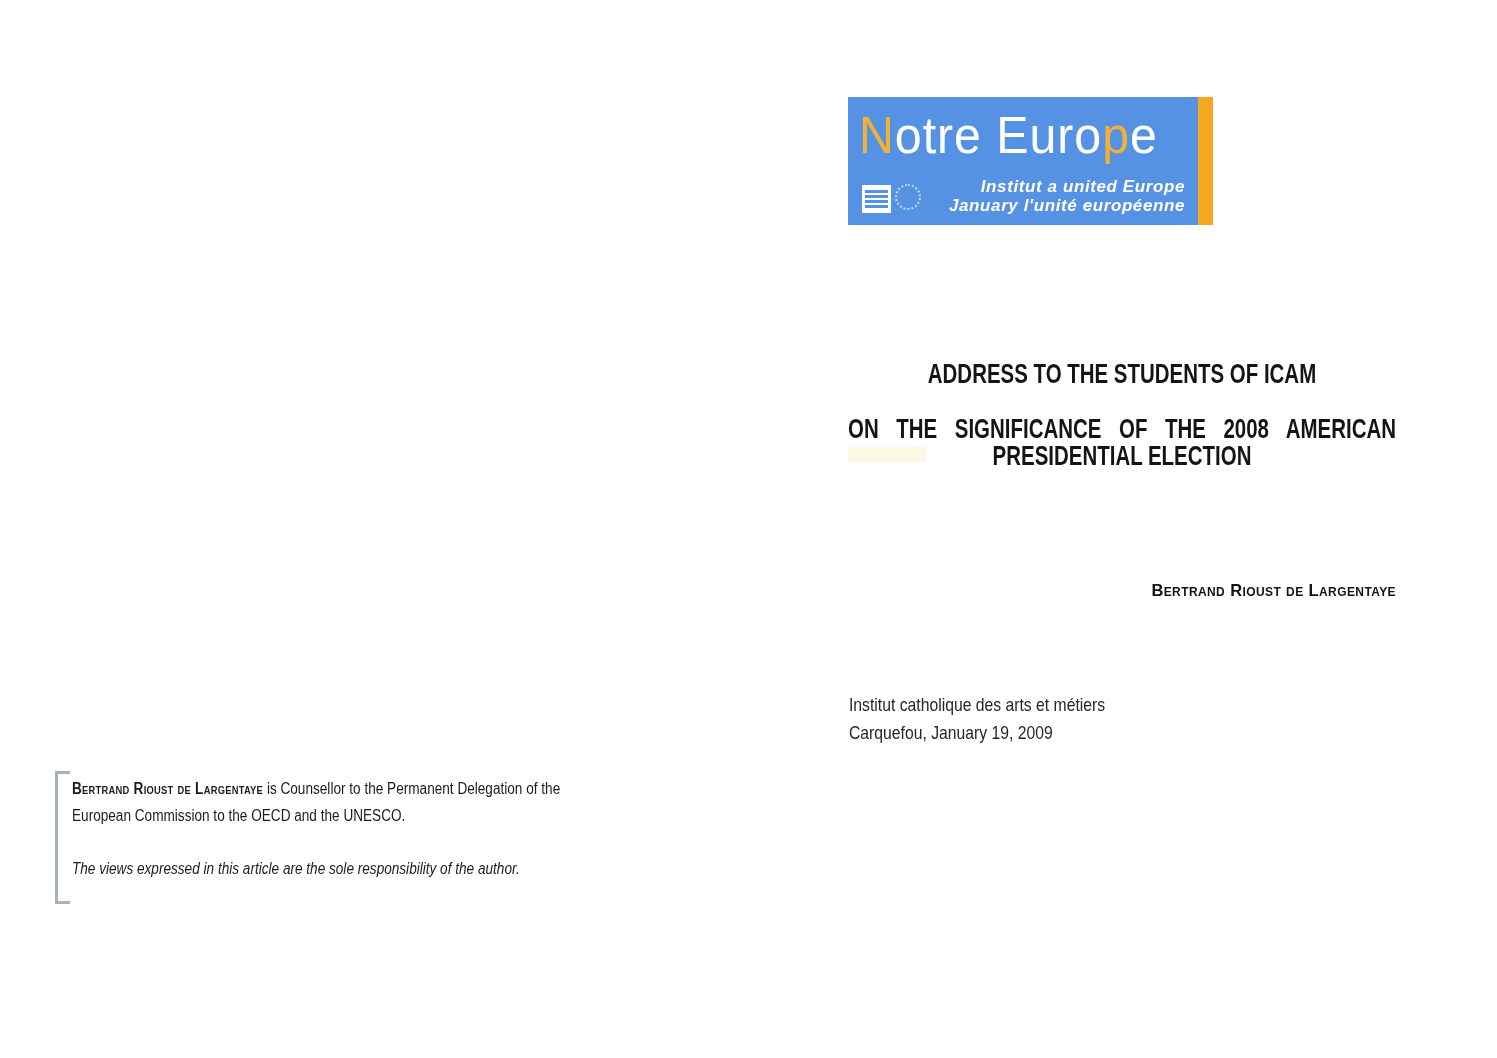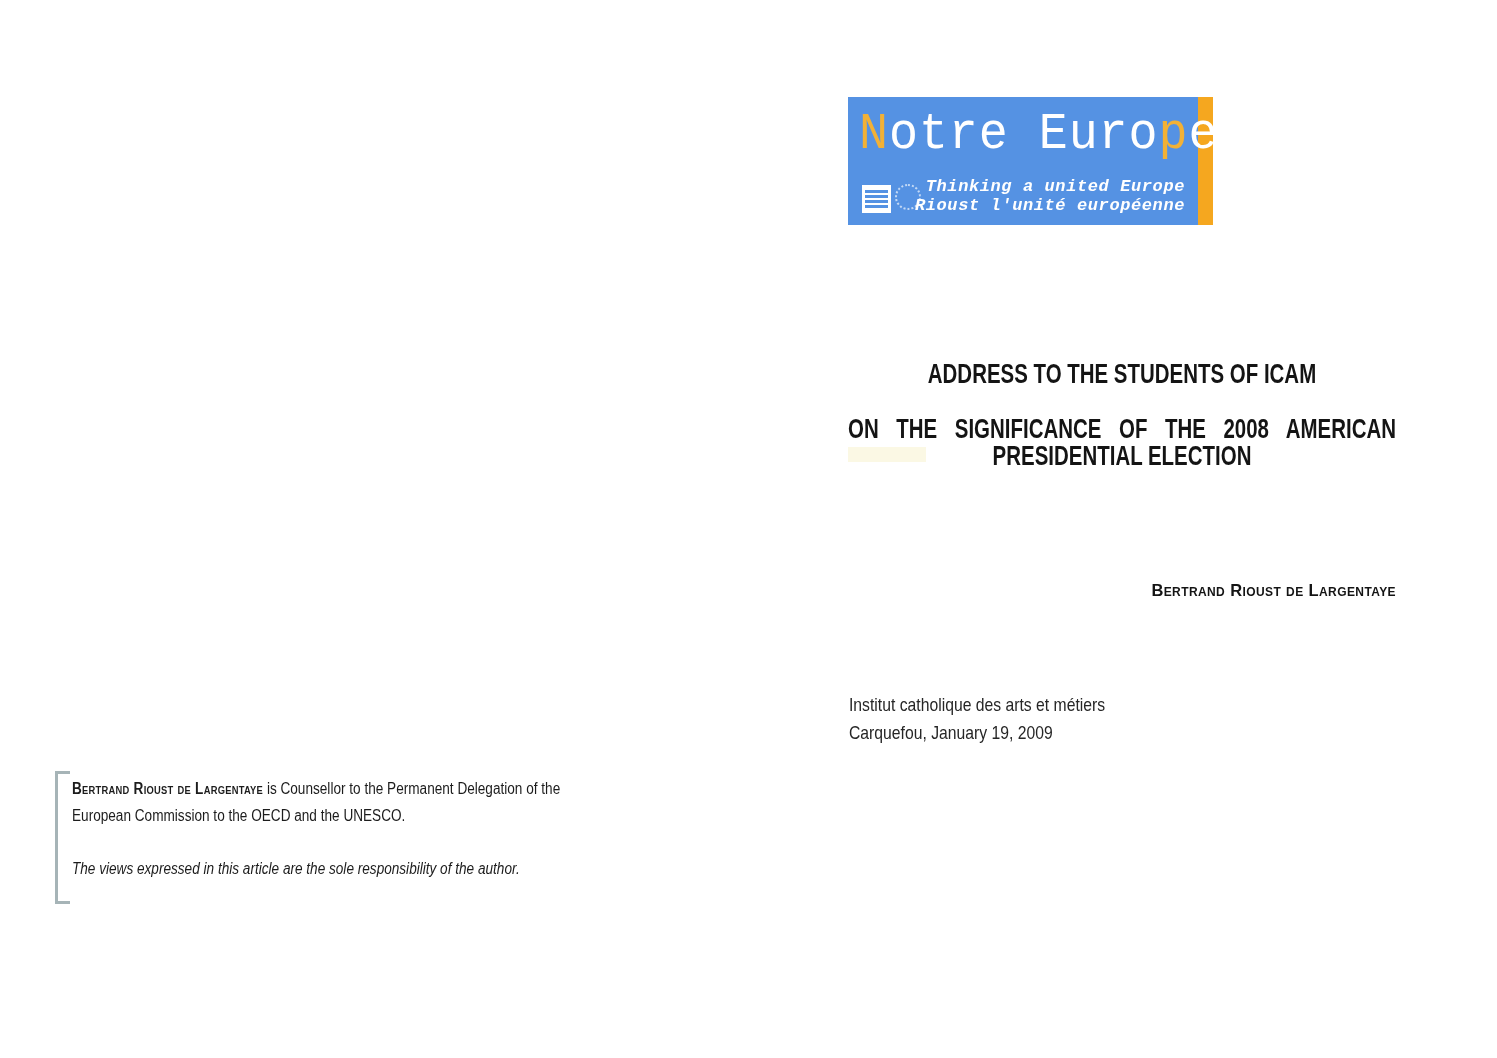--- a/index.html
+++ b/index.html
@@ -18,21 +18,20 @@
   }
 
   
   .logo {
     position: absolute;
     left: 848px;
     top: 97px;
     width: 365px;
     height: 160px;
     display: flex;
-    font-family: Liberation Mono, monospace;
   }
   .logo-blue {
     position: relative;
     width: 350px;
     height: 128px;
     background: var(--logo-blue, #5592E3);
   }
   .logo-accent-bar {
     width: 15px;
     height: 128px;
@@ -200,22 +199,22 @@
 <div class="page">
 
   <div class="logo">
     <div class="logo-blue">
       <div class="logo-wordmark">
         <span class="accent">N</span><span>otre Euro</span><span class="accent">p</span><span>e</span>
       </div>
       <span class="lines-icon"></span>
       <span class="stars-icon"></span>
       <div class="logo-taglines">
-        <div>Thinking a united Europe</div>
-        <div>Rioust l'unité européenne</div>
+        <div>Institut a united Europe</div>
+        <div>January l'unité européenne</div>
       </div>
     </div>
     <div class="logo-accent-bar"></div>
   </div>
 
   <div class="highlight-artifact"></div>
 
   <div class="title-col main-title" style="position:absolute;">ADDRESS TO THE STUDENTS OF ICAM</div>
 
   <div class="title-col subtitle" style="position:absolute;">

